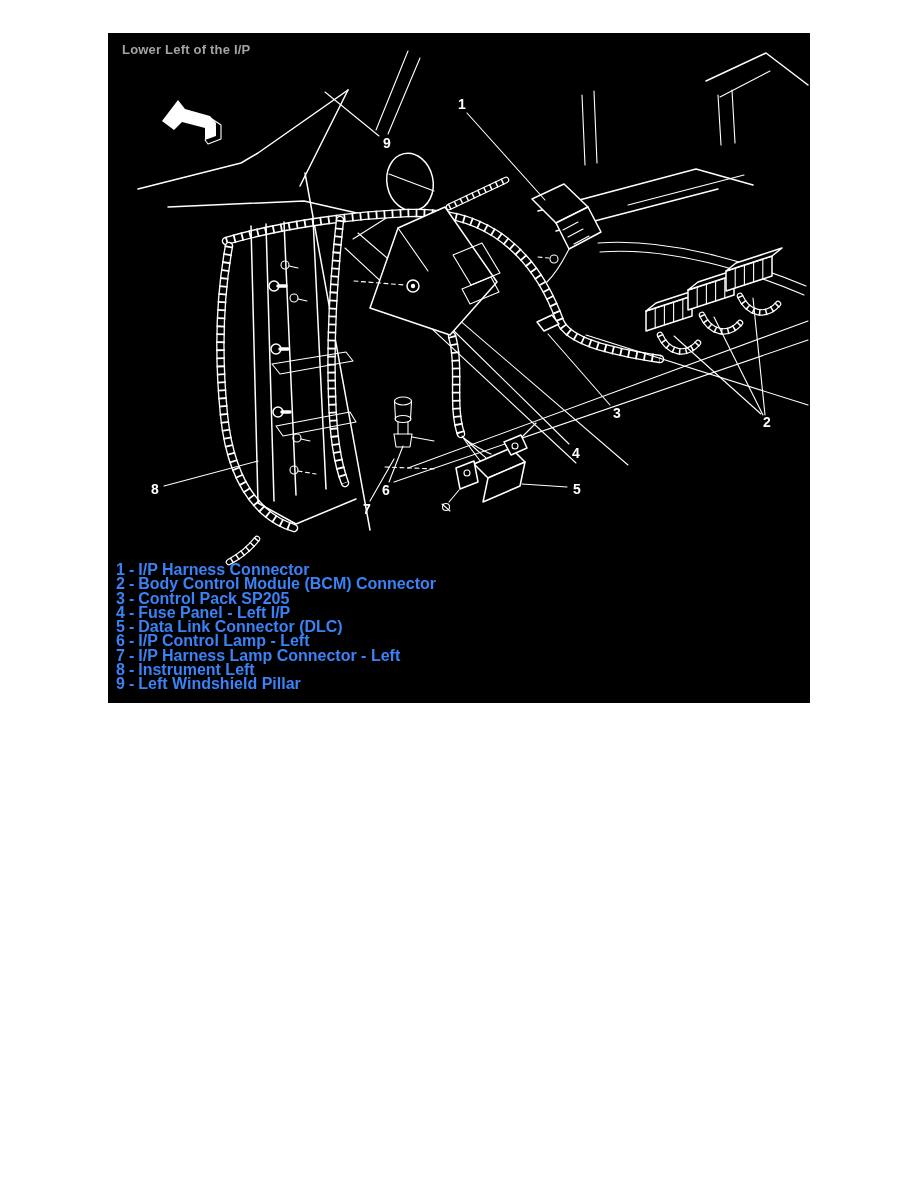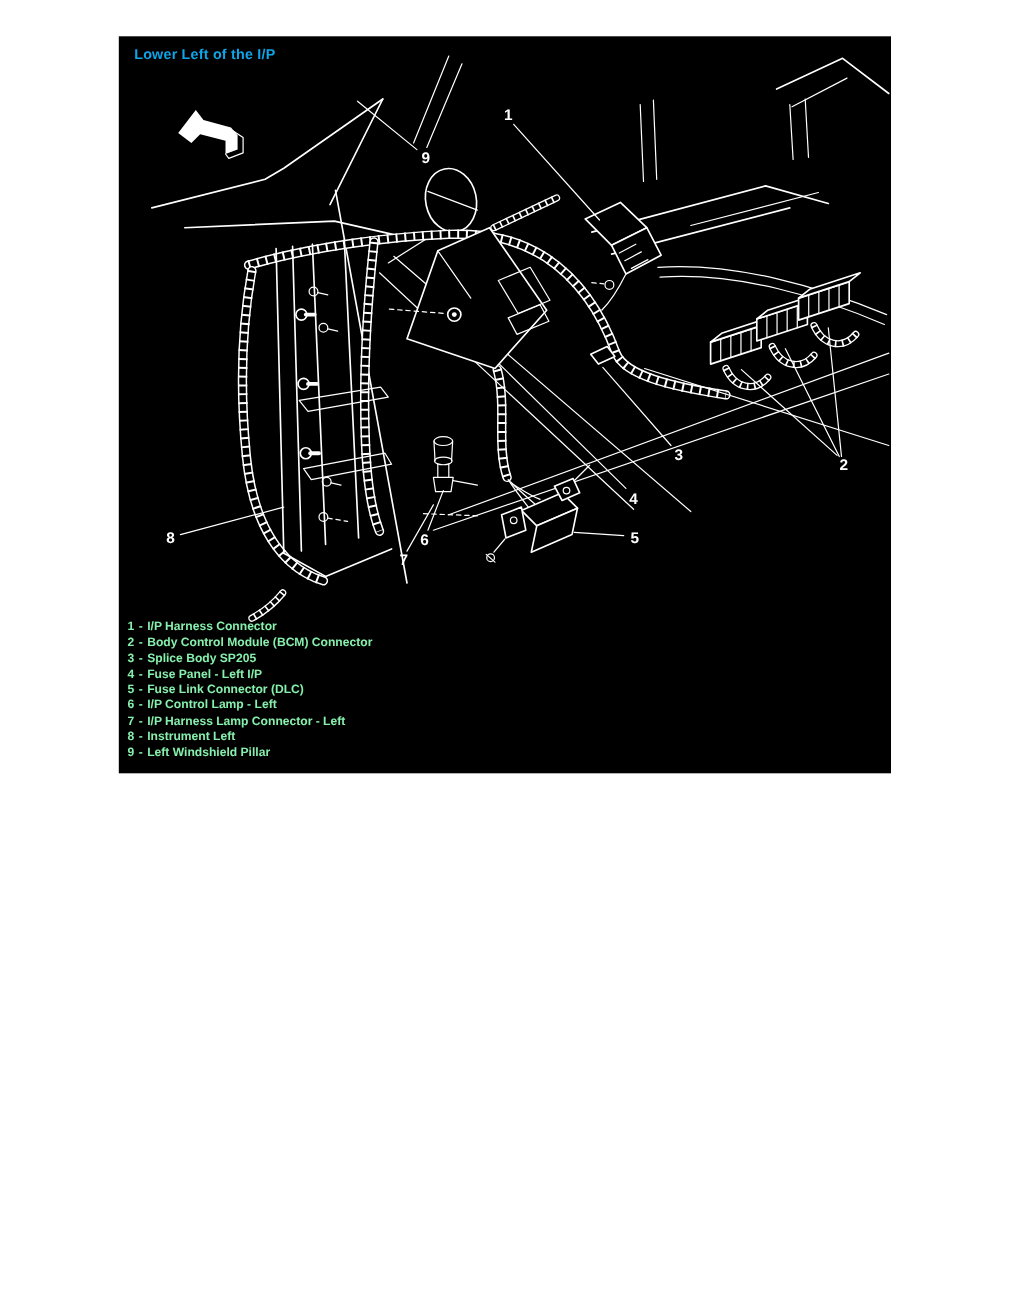--- a/index.html
+++ b/index.html
@@ -8,27 +8,27 @@
     background:#ffffff;
     font-family:"Liberation Sans", sans-serif;
     overflow:hidden;
   }
   .figure{
     position:absolute;left:108px;top:33px;width:702px;height:670px;
     background:#000000;
   }
   .figure-title{
     position:absolute;left:14px;top:9px;
-    color:#0ea5e9;font-size:13px;font-weight:bold;letter-spacing:.2px;
+    color:#a3a3a3;font-size:13px;font-weight:bold;letter-spacing:.2px;
     white-space:nowrap;
   }
   .diagram-svg{position:absolute;left:0;top:0;}
   .legend{
     position:absolute;left:8px;top:530px;
-    color:#86efac;font-size:11px;font-weight:bold;line-height:14.3px;
+    color:#3b82f6;font-size:16px;font-weight:bold;line-height:14.3px;
     white-space:nowrap;
   }
   .legend-row .lsep{margin:0 4px;}
   
   .ln{stroke:#ffffff;stroke-width:1.5;fill:none;stroke-linejoin:round;stroke-linecap:round;}
   .ln-thin{stroke:#ffffff;stroke-width:1.1;fill:none;stroke-linejoin:round;stroke-linecap:round;}
   .solid{fill:#000000;stroke:#ffffff;stroke-width:1.5;stroke-linejoin:round;}
   .fillw{fill:#ffffff;stroke:none;}
   .to{stroke:#ffffff;stroke-width:8.5;fill:none;stroke-linecap:round;}
   .ti{stroke:#000000;stroke-width:5.8;fill:none;stroke-linecap:round;}
@@ -241,21 +241,21 @@
       <text class="co" x="47" y="461">8</text>
       <text class="co" x="279" y="115">9</text>
     </g>
   </svg>
 
   <div class="figure-title">Lower Left of the I/P</div>
 
   <div class="legend">
     <div class="legend-row"><span class="lnum">1</span><span class="lsep">-</span><span class="ltext">I/P Harness Connector</span></div>
     <div class="legend-row"><span class="lnum">2</span><span class="lsep">-</span><span class="ltext">Body Control Module (BCM) Connector</span></div>
-    <div class="legend-row"><span class="lnum">3</span><span class="lsep">-</span><span class="ltext">Splice Body SP205</span></div>
+    <div class="legend-row"><span class="lnum">3</span><span class="lsep">-</span><span class="ltext">Control Pack SP205</span></div>
     <div class="legend-row"><span class="lnum">4</span><span class="lsep">-</span><span class="ltext">Fuse Panel - Left I/P</span></div>
-    <div class="legend-row"><span class="lnum">5</span><span class="lsep">-</span><span class="ltext">Fuse Link Connector (DLC)</span></div>
+    <div class="legend-row"><span class="lnum">5</span><span class="lsep">-</span><span class="ltext">Data Link Connector (DLC)</span></div>
     <div class="legend-row"><span class="lnum">6</span><span class="lsep">-</span><span class="ltext">I/P Control Lamp - Left</span></div>
     <div class="legend-row"><span class="lnum">7</span><span class="lsep">-</span><span class="ltext">I/P Harness Lamp Connector - Left</span></div>
     <div class="legend-row"><span class="lnum">8</span><span class="lsep">-</span><span class="ltext">Instrument Left</span></div>
     <div class="legend-row"><span class="lnum">9</span><span class="lsep">-</span><span class="ltext">Left Windshield Pillar</span></div>
   </div>
 </div>
 
 </body></html>

